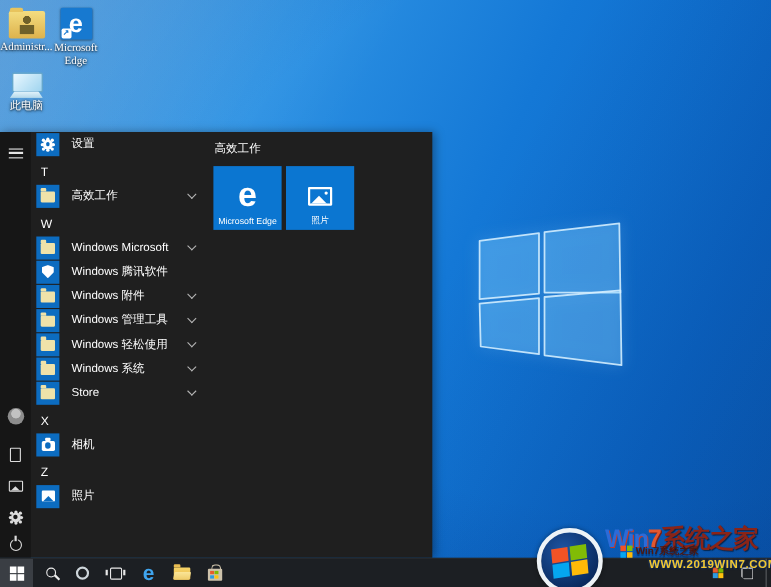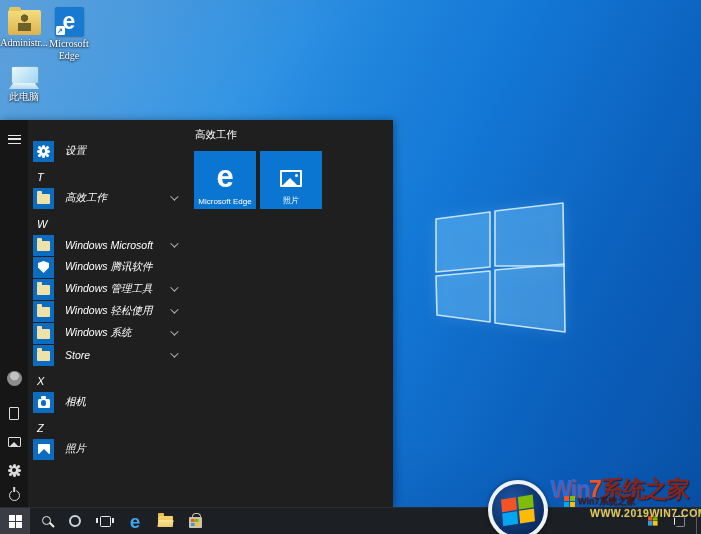--- a/index.html
+++ b/index.html
@@ -52,21 +52,21 @@
   .i-pic::after{content:'';position:absolute;bottom:-1px;left:0;border-left:5px solid transparent;
     border-right:5px solid transparent;border-bottom:5px solid #dcdcdc;}
   .i-gear{width:9px;height:9px;background:#dcdcdc;border-radius:50%;position:relative;
     box-shadow:0 -5px 0 -3px #dcdcdc,0 5px 0 -3px #dcdcdc,-5px 0 0 -3px #dcdcdc,5px 0 0 -3px #dcdcdc,
       -4px -4px 0 -3px #dcdcdc,4px -4px 0 -3px #dcdcdc,-4px 4px 0 -3px #dcdcdc,4px 4px 0 -3px #dcdcdc;}
   .i-gear::after{content:'';position:absolute;inset:2.6px;background:#161616;border-radius:50%;}
   .i-power{width:11px;height:11px;border:1.6px solid #dcdcdc;border-radius:50%;position:relative;}
   .i-power::before{content:'';position:absolute;top:-4px;left:50%;transform:translateX(-50%);
     width:1.6px;height:5px;background:#dcdcdc;box-shadow:0 0 0 1px #161616;}
   
-  .app-list{width:158px;flex:none;padding-top:20px;font-style:italic;}
+  .app-list{width:158px;flex:none;padding-top:0;}
   .row{display:flex;align-items:center;height:22px;padding-left:5px;cursor:pointer;}
   .tile20{width:21px;height:21px;background:#0c6cc0;flex:none;display:flex;align-items:center;justify-content:center;}
   .row-label{margin-left:11px;font-size:10.5px;color:#fff;white-space:nowrap;}
   .chev{width:6px;height:6px;border-right:1.3px solid #b5b5b5;border-bottom:1.3px solid #b5b5b5;
     transform:rotate(45deg) translateY(-2px);margin-left:auto;margin-right:10px;flex:none;}
   .sec{height:25px;display:flex;align-items:flex-end;padding-left:9px;cursor:pointer;}
   .sec-label{font-size:11px;color:#fff;line-height:1;padding-bottom:4px;}
   
   .g-gear{width:9px;height:9px;background:#fff;border-radius:50%;position:relative;
     box-shadow:0 -5px 0 -3px #fff,0 5px 0 -3px #fff,-5px 0 0 -3px #fff,5px 0 0 -3px #fff,
@@ -253,20 +253,27 @@
     <span class="tile20">
             <span class="glyph g-shield"></span>
           </span>
     <span class="row-label">Windows 腾讯软件</span>
 
   </div>
         <div class="row">
     <span class="tile20">
             <span class="glyph g-folder"></span>
           </span>
+    <span class="row-label">Windows 附件</span>
+    <span class="chev"></span>
+  </div>
+        <div class="row">
+    <span class="tile20">
+            <span class="glyph g-folder"></span>
+          </span>
     <span class="row-label">Windows 管理工具</span>
     <span class="chev"></span>
   </div>
         <div class="row">
     <span class="tile20">
             <span class="glyph g-folder"></span>
           </span>
     <span class="row-label">Windows 轻松使用</span>
     <span class="chev"></span>
   </div>

